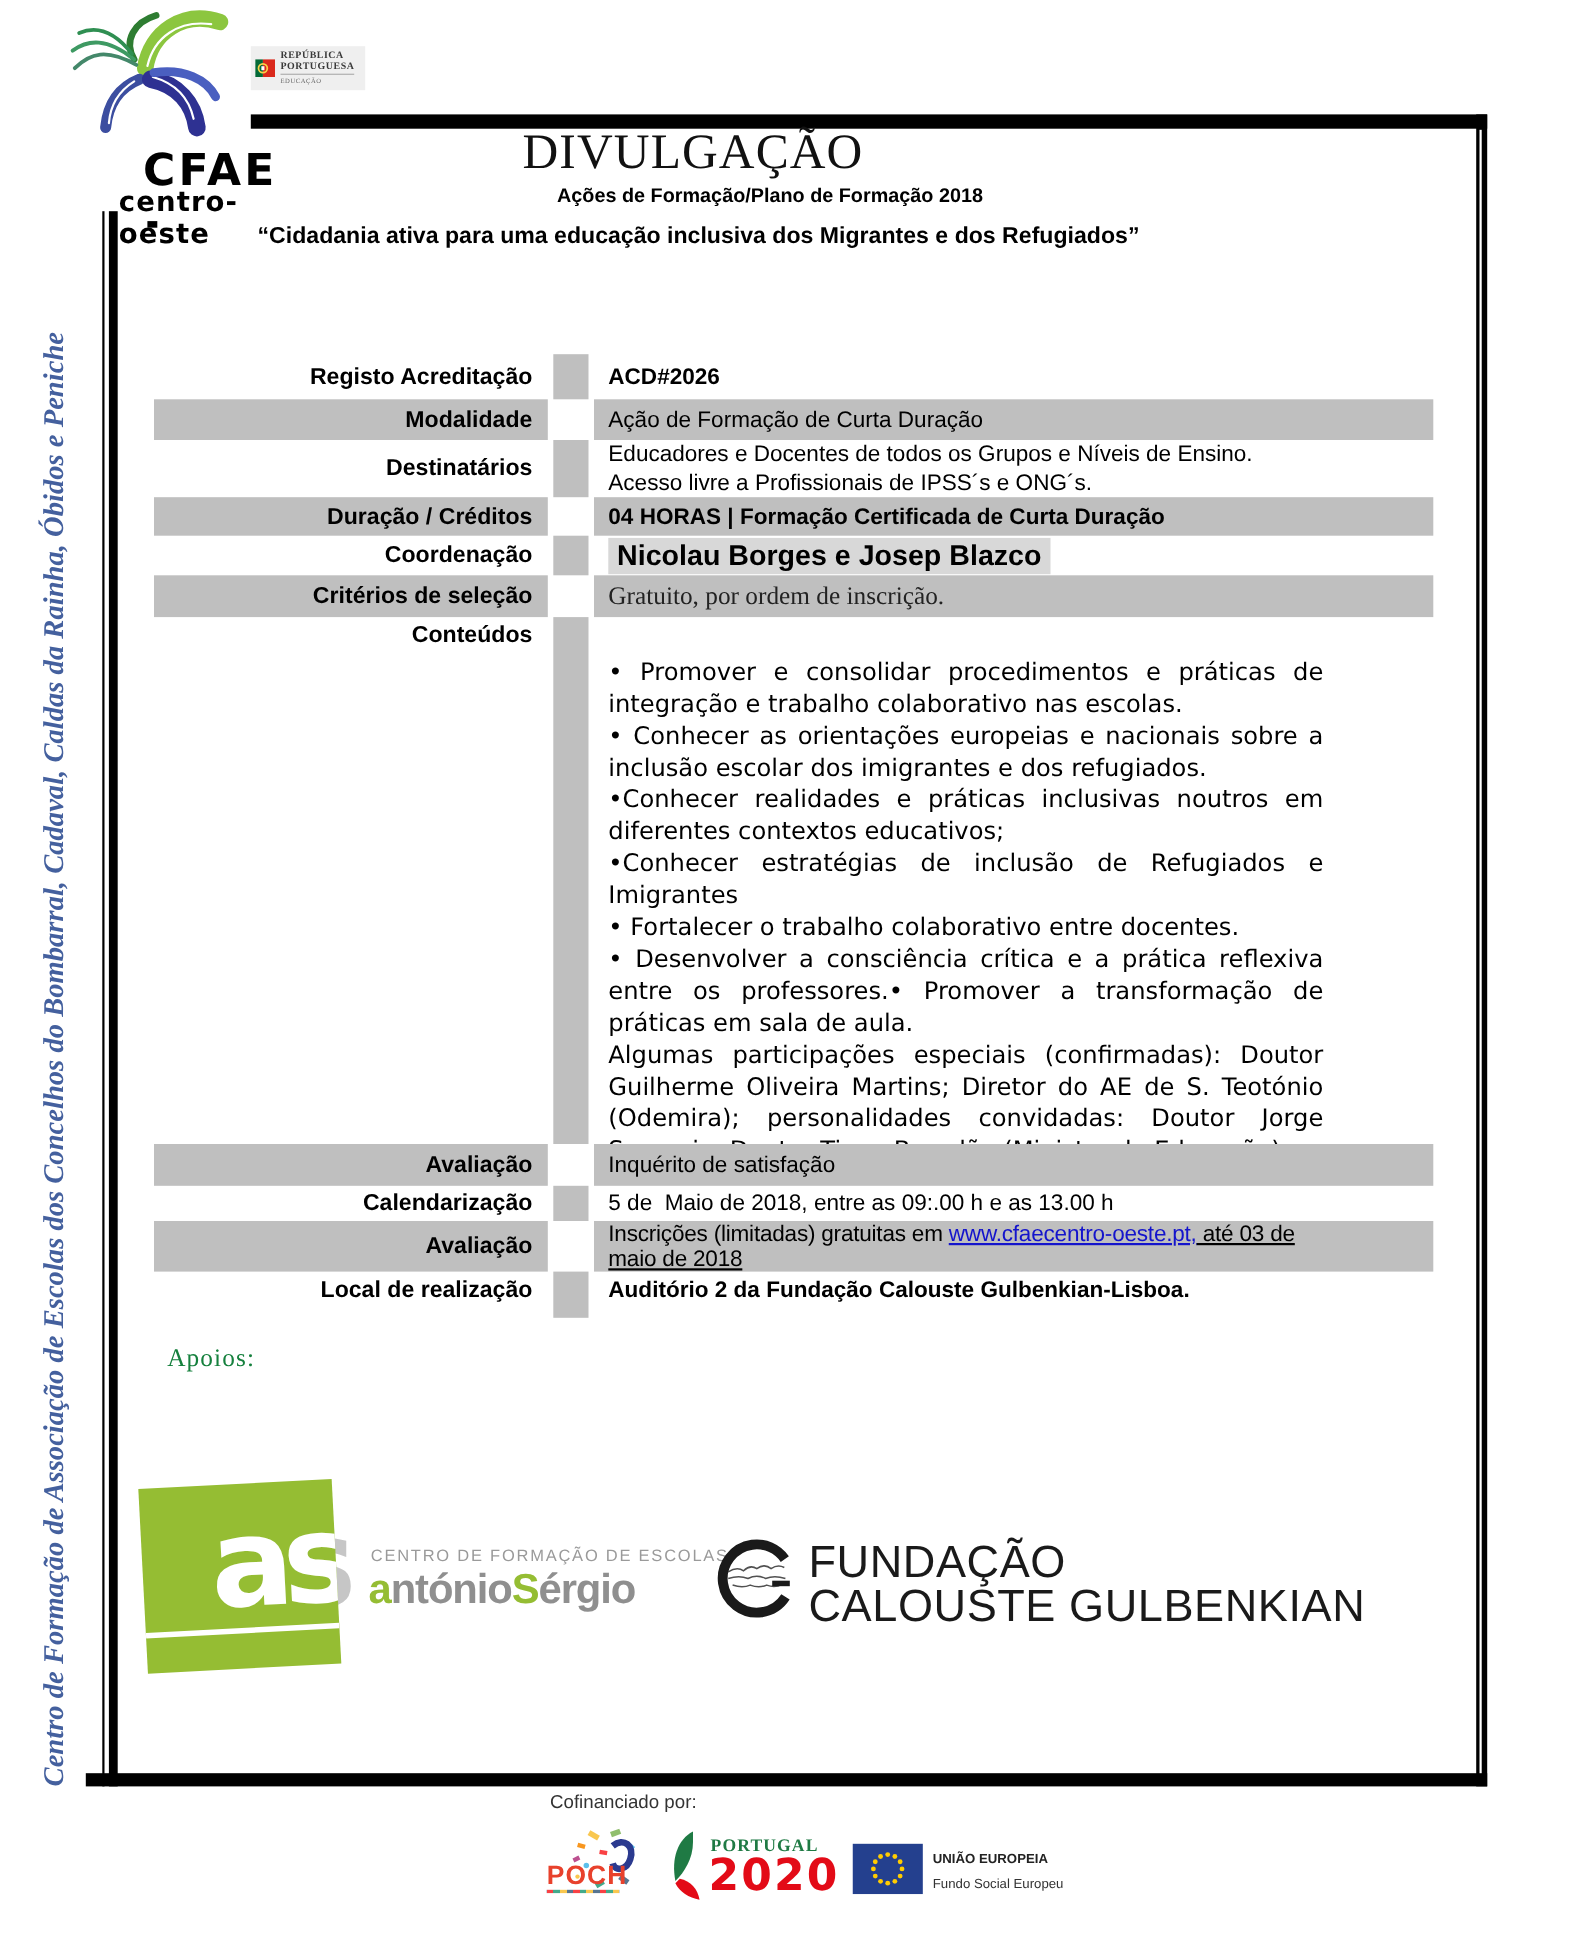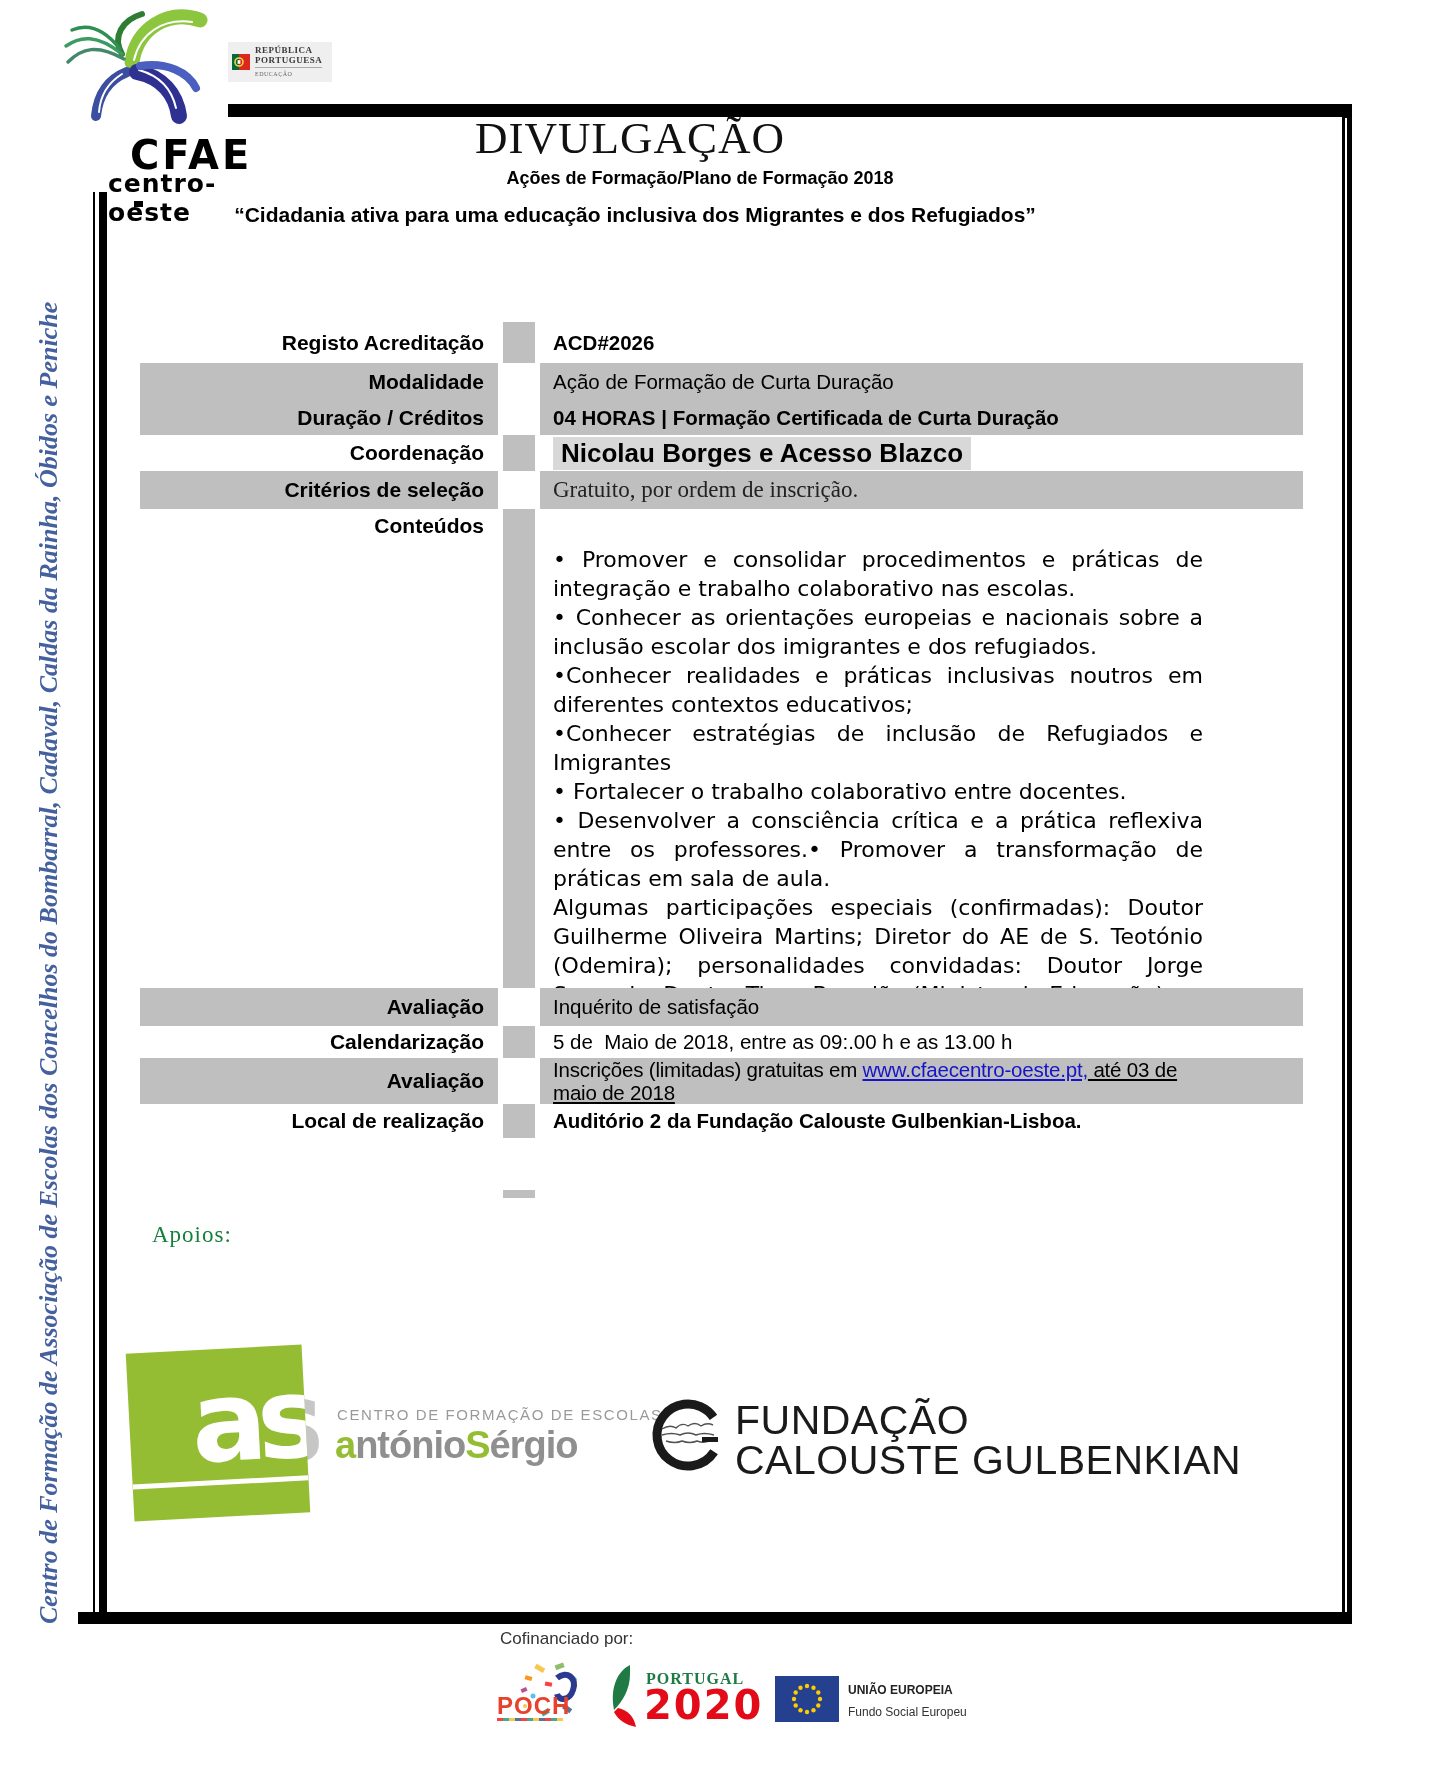--- a/index.html
+++ b/index.html
@@ -175,36 +175,43 @@
     </div>
 
     <div class="row shade r2">
       <div class="c-label">Modalidade</div>
       <div class="c-g1"></div>
         <div class="c-sep"></div>
         <div class="c-g2"></div>
       <div class="c-value">Ação de Formação de Curta Duração</div>
     </div>
 
+    <div class="row plain r3">
+      <div class="c-label">Destinatários</div>
+      <div class="c-g1"></div>
+        <div class="c-sep"></div>
+        <div class="c-g2"></div>
+      <div class="c-value">Educadores e Docentes de todos os Grupos e Níveis de Ensino. Acesso livre a Profissionais de IPSS´s e ONG´s.</div>
+    </div>
 
     <div class="row shade r4">
       <div class="c-label">Duração / Créditos</div>
       <div class="c-g1"></div>
         <div class="c-sep"></div>
         <div class="c-g2"></div>
       <div class="c-value v-bold">04 HORAS | Formação Certificada de Curta Duração</div>
     </div>
 
     <div class="row plain r5">
       <div class="c-label">Coordenação</div>
       <div class="c-g1"></div>
         <div class="c-sep"></div>
         <div class="c-g2"></div>
       <div class="c-value">
-        <span class="v-coord">Nicolau Borges e Acesso Blazco</span>
+        <span class="v-coord">Nicolau Borges e Josep Blazco</span>
       </div>
     </div>
 
     <div class="row shade r6">
       <div class="c-label">Critérios de seleção</div>
       <div class="c-g1"></div>
         <div class="c-sep"></div>
         <div class="c-g2"></div>
       <div class="c-value v-serif">Gratuito, por ordem de inscrição.</div>
     </div>

